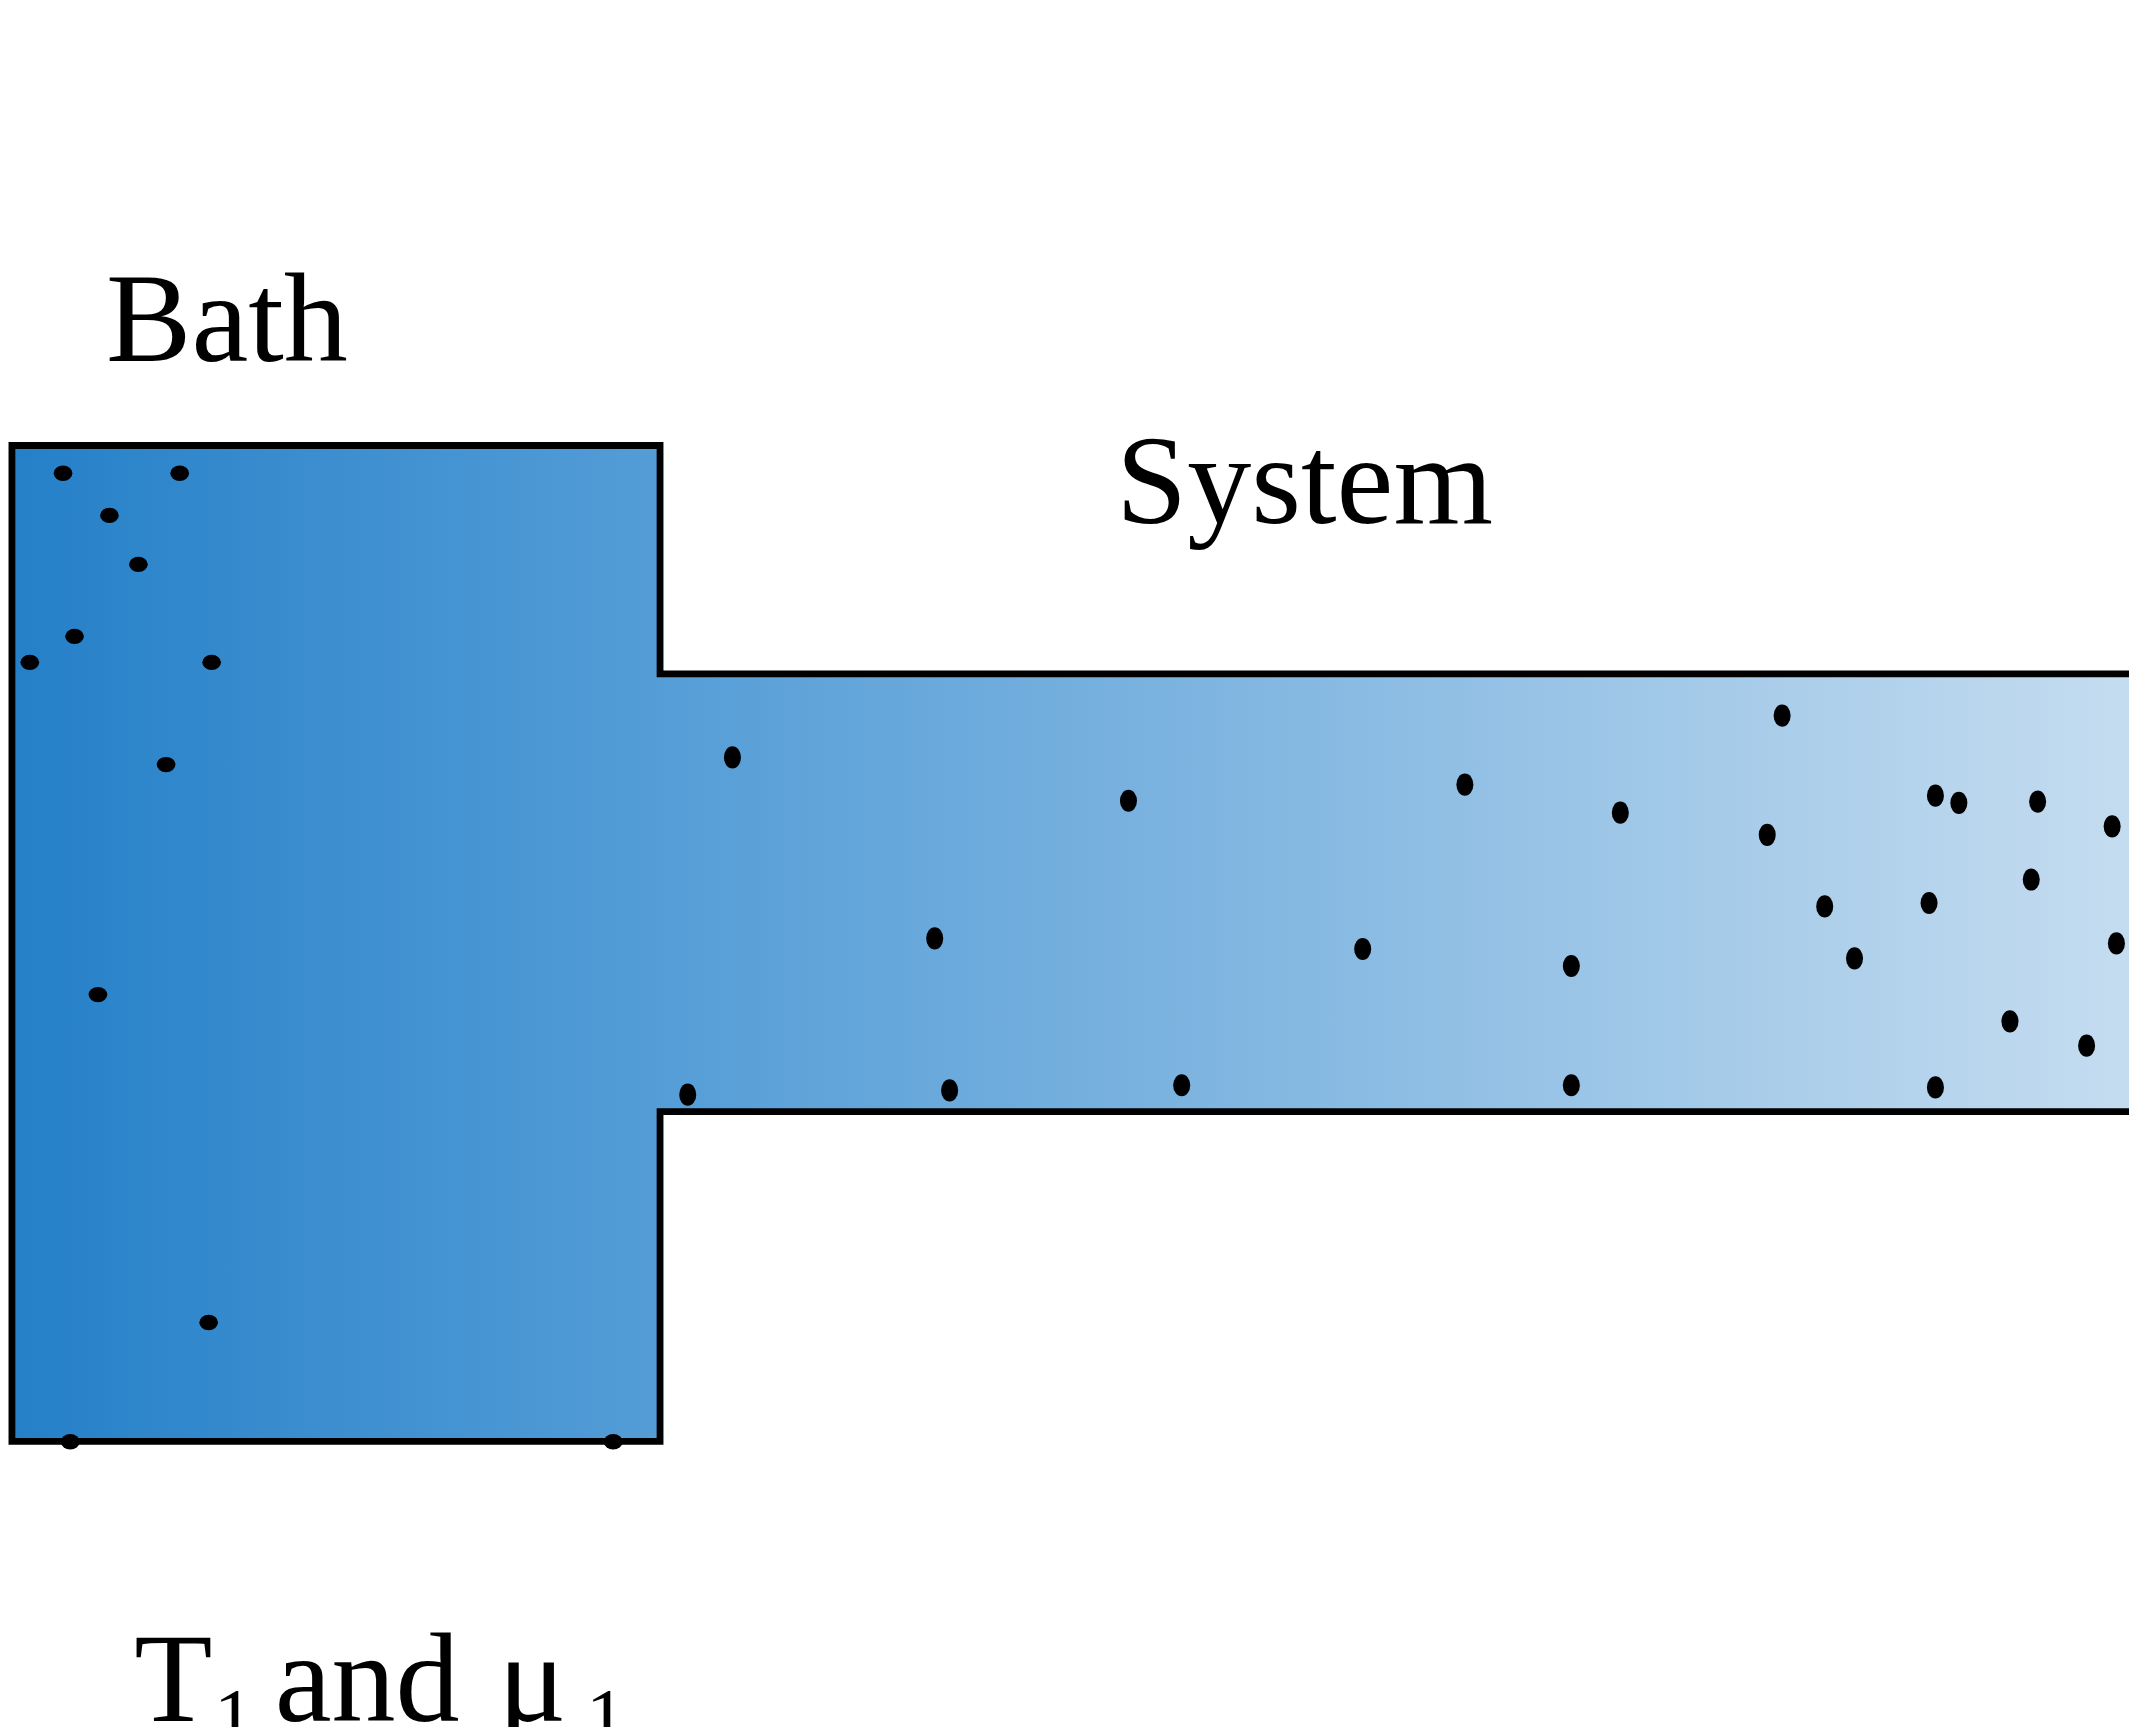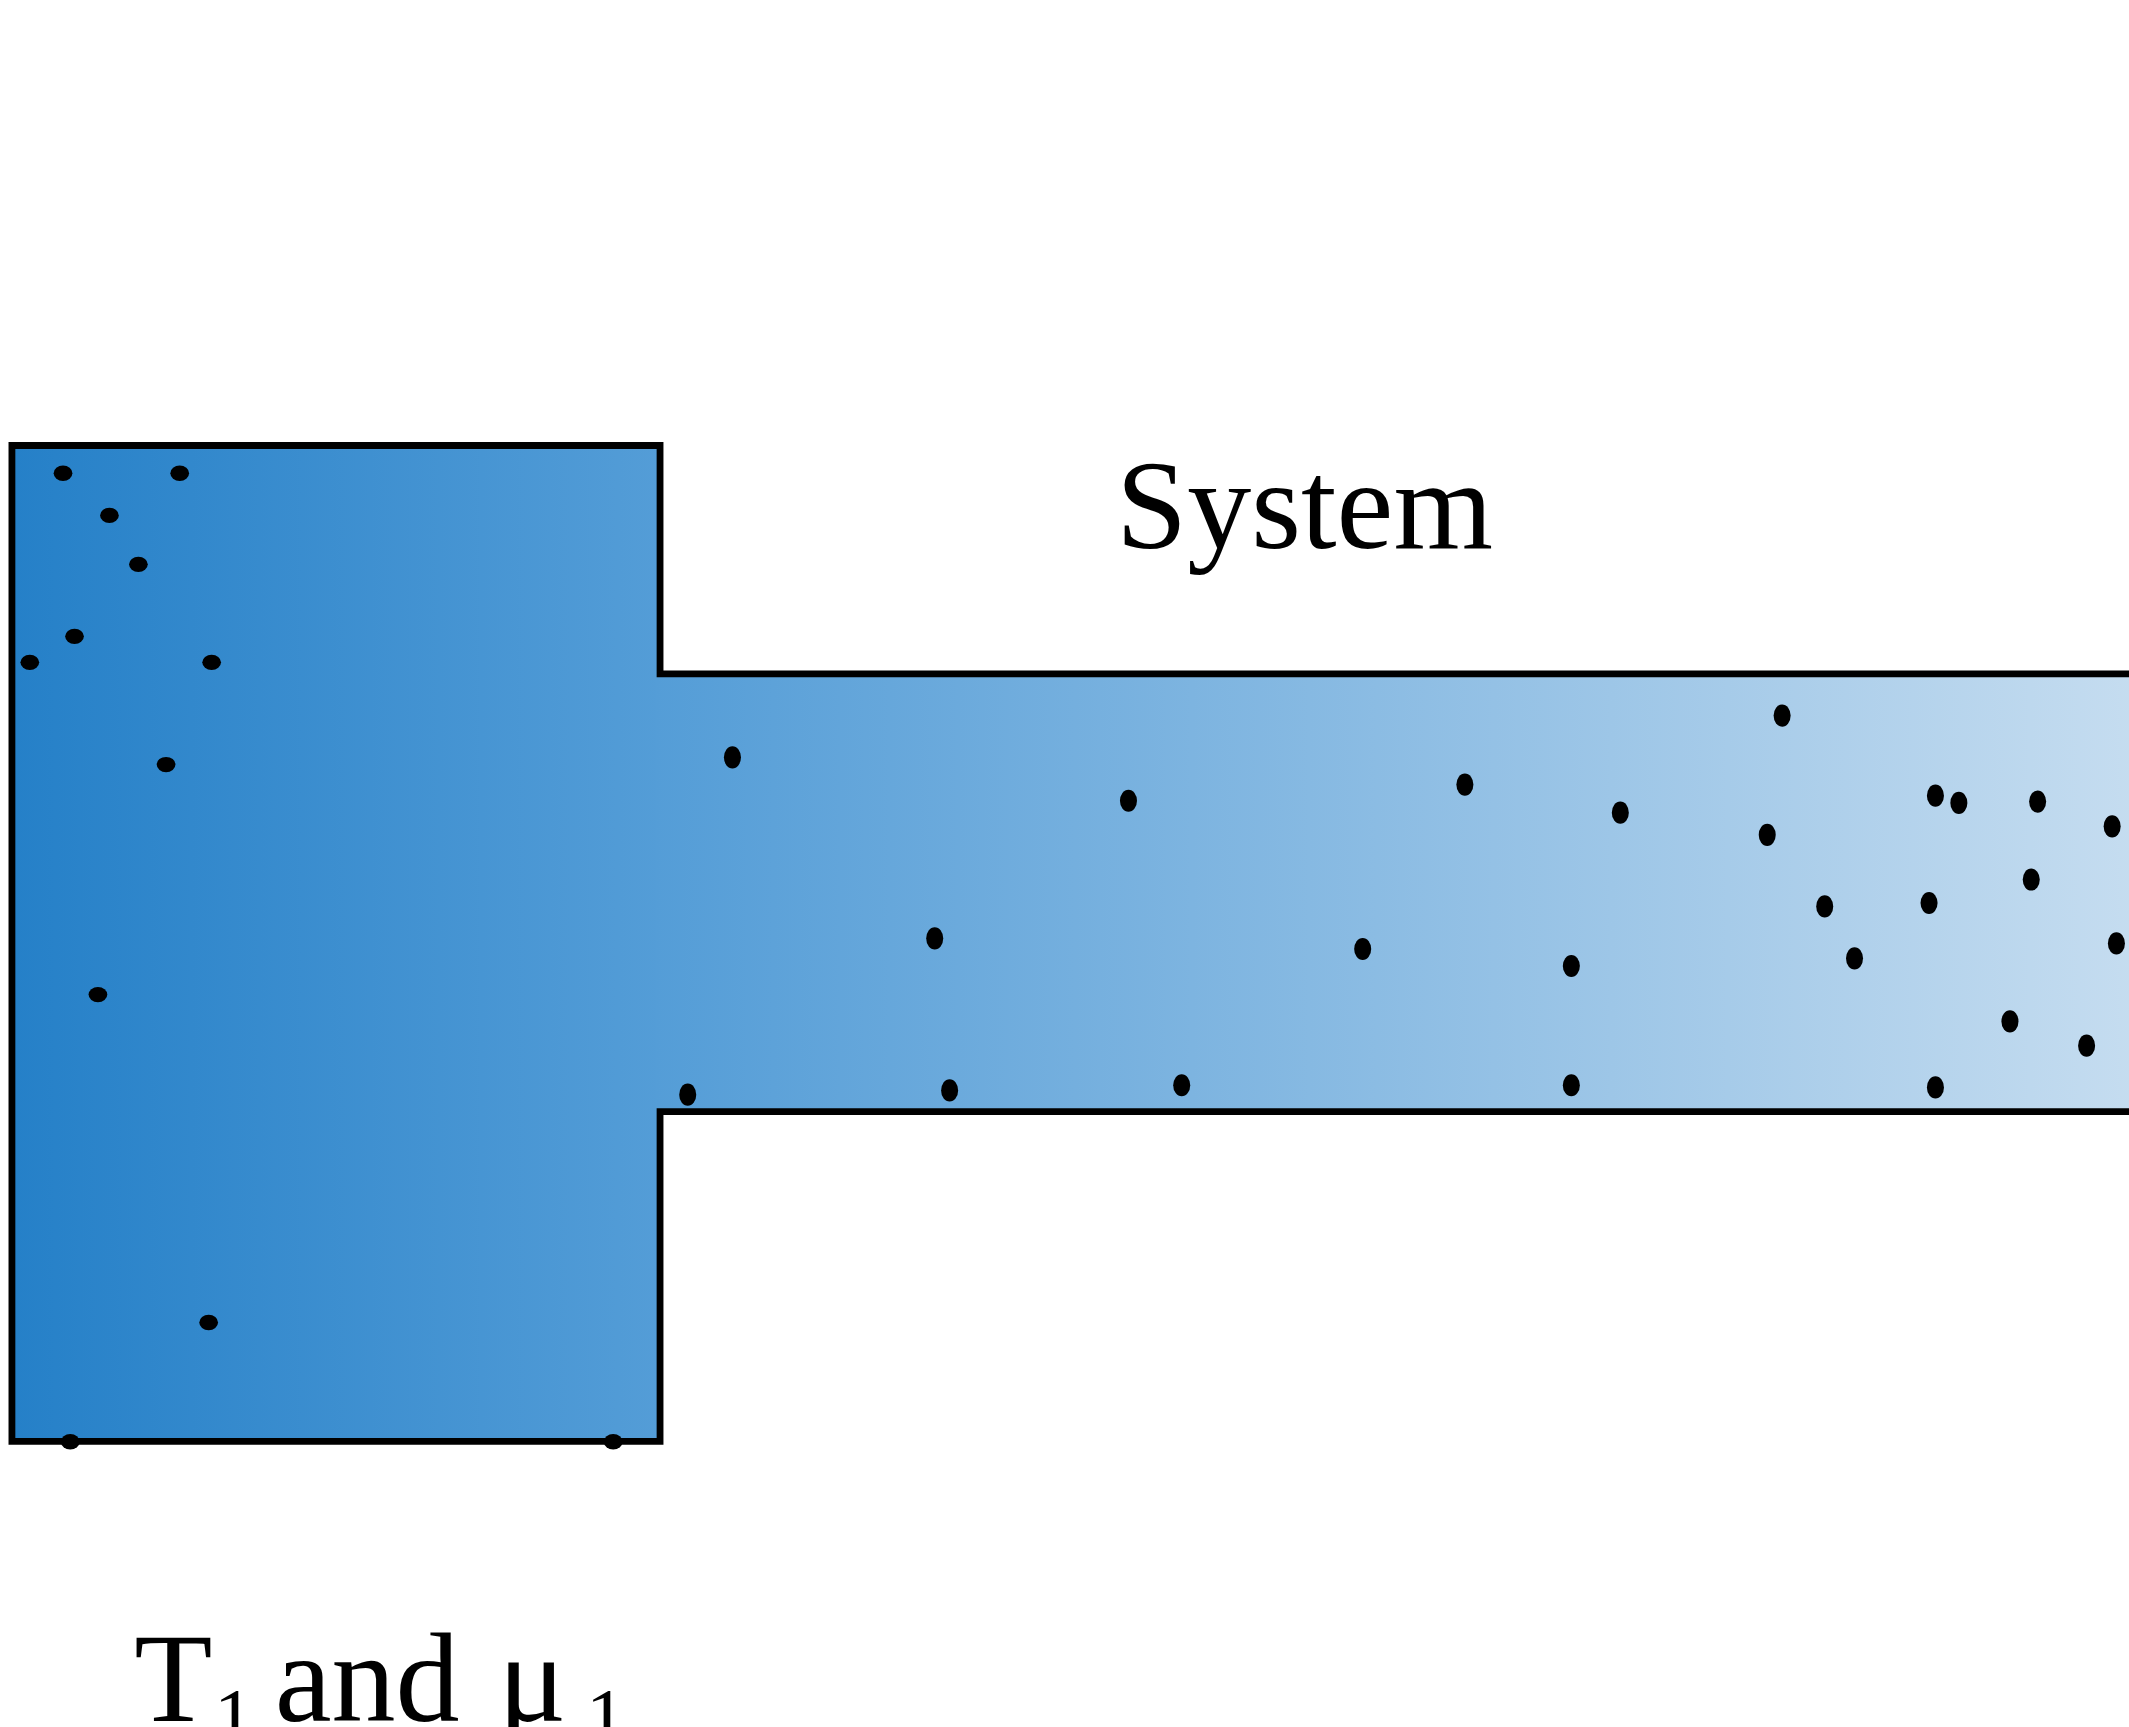--- a/index.html
+++ b/index.html
@@ -25,21 +25,20 @@
   }
   #label-left-bath{
     left:106px; top:-7.7px;
     font-size:128px;
     text-align:left;
   }
   #label-left-bath .ln{display:block;}
   #label-system{
     left:1116px; top:415px;
     font-size:128px;
-    margin-top:25px;
   }
   #label-left-conditions{
     left:8.5px; top:1482px;
     font-size:128px;
   }
   .sub{
     font-size:0.62em;
     vertical-align:baseline;
     position:relative;
     top:0.30em;
@@ -207,20 +206,21 @@
       <ellipse class="dot" cx="5280" cy="3045" rx="26" ry="21"></ellipse>
       <ellipse class="dot" cx="5890" cy="3050" rx="26" ry="21"></ellipse>
       <ellipse class="dot" cx="6170" cy="3055" rx="26" ry="21"></ellipse>
       <ellipse class="dot" cx="5455" cy="3180" rx="26" ry="21"></ellipse>
       <ellipse class="dot" cx="5710" cy="3215" rx="26" ry="21"></ellipse>
       <ellipse class="dot" cx="6420" cy="3330" rx="26" ry="21"></ellipse>
     </g>
   </svg>
 
   <div class="label" id="label-left-bath">
+    <span class="ln">Bath</span>
   </div>
 
   <div class="label" id="label-system">System</div>
 
   <div class="label" id="label-left-conditions">
     <span>T</span><span class="sub">1</span><span class="gap-sm"></span><span>and</span><span class="gap"></span><span class="mu">μ</span><span class="gap-sm"></span><span class="sub">1</span>
   </div>
 
 </div>
 

